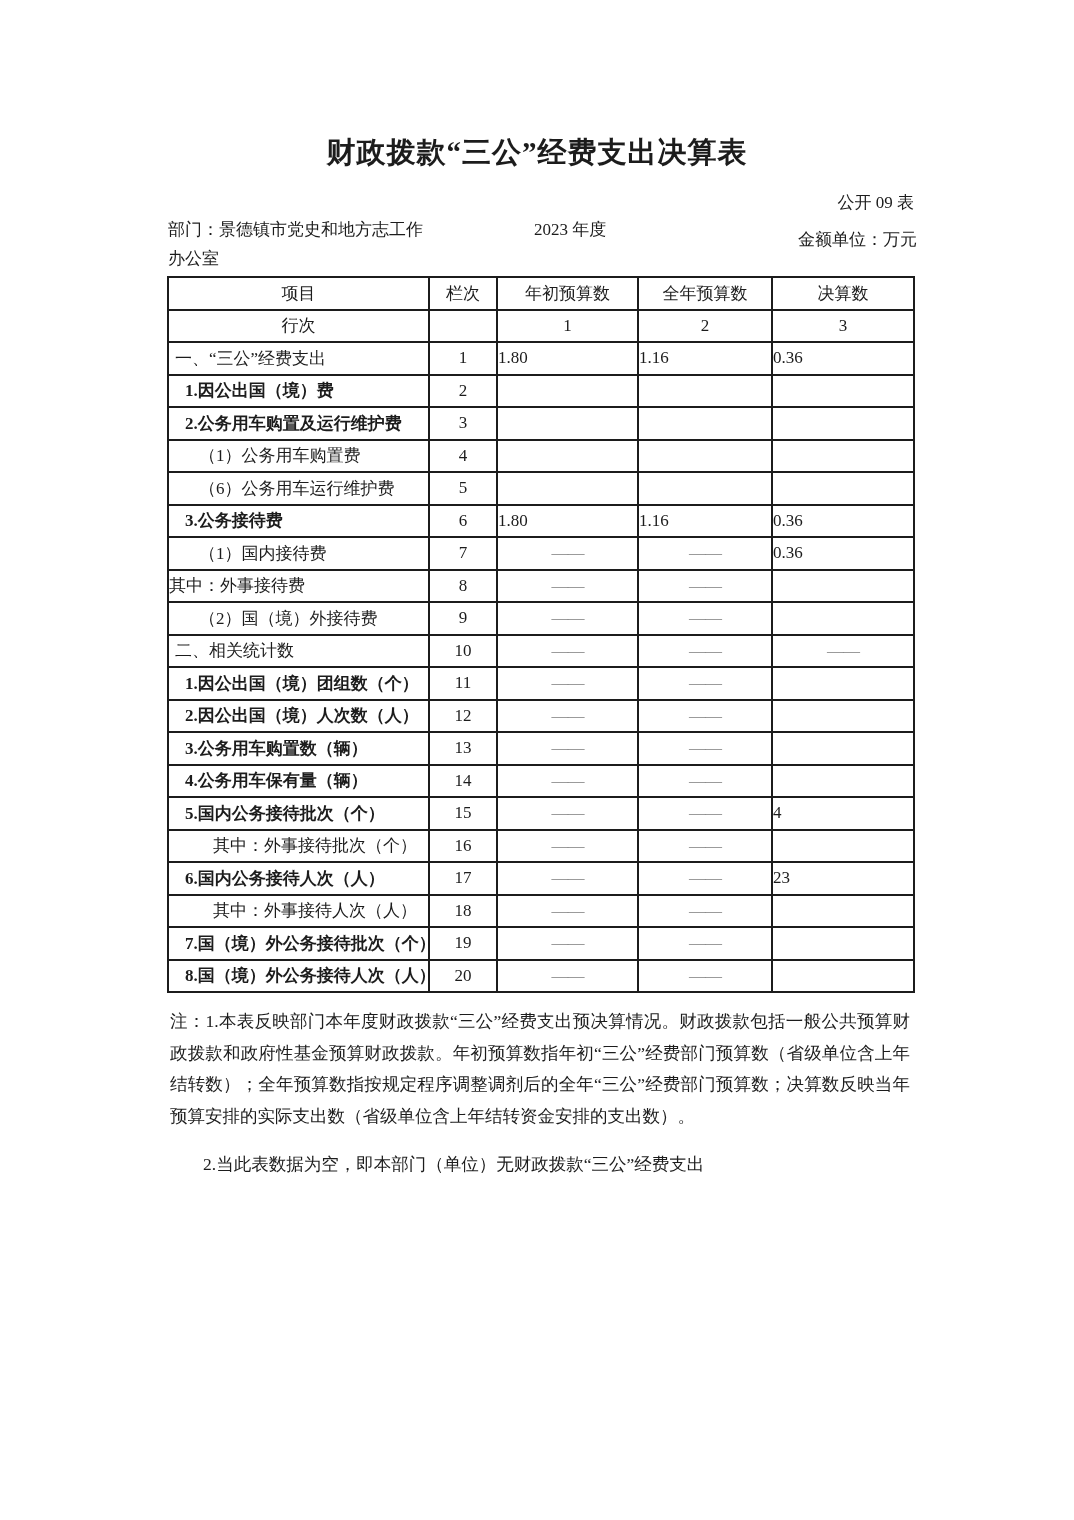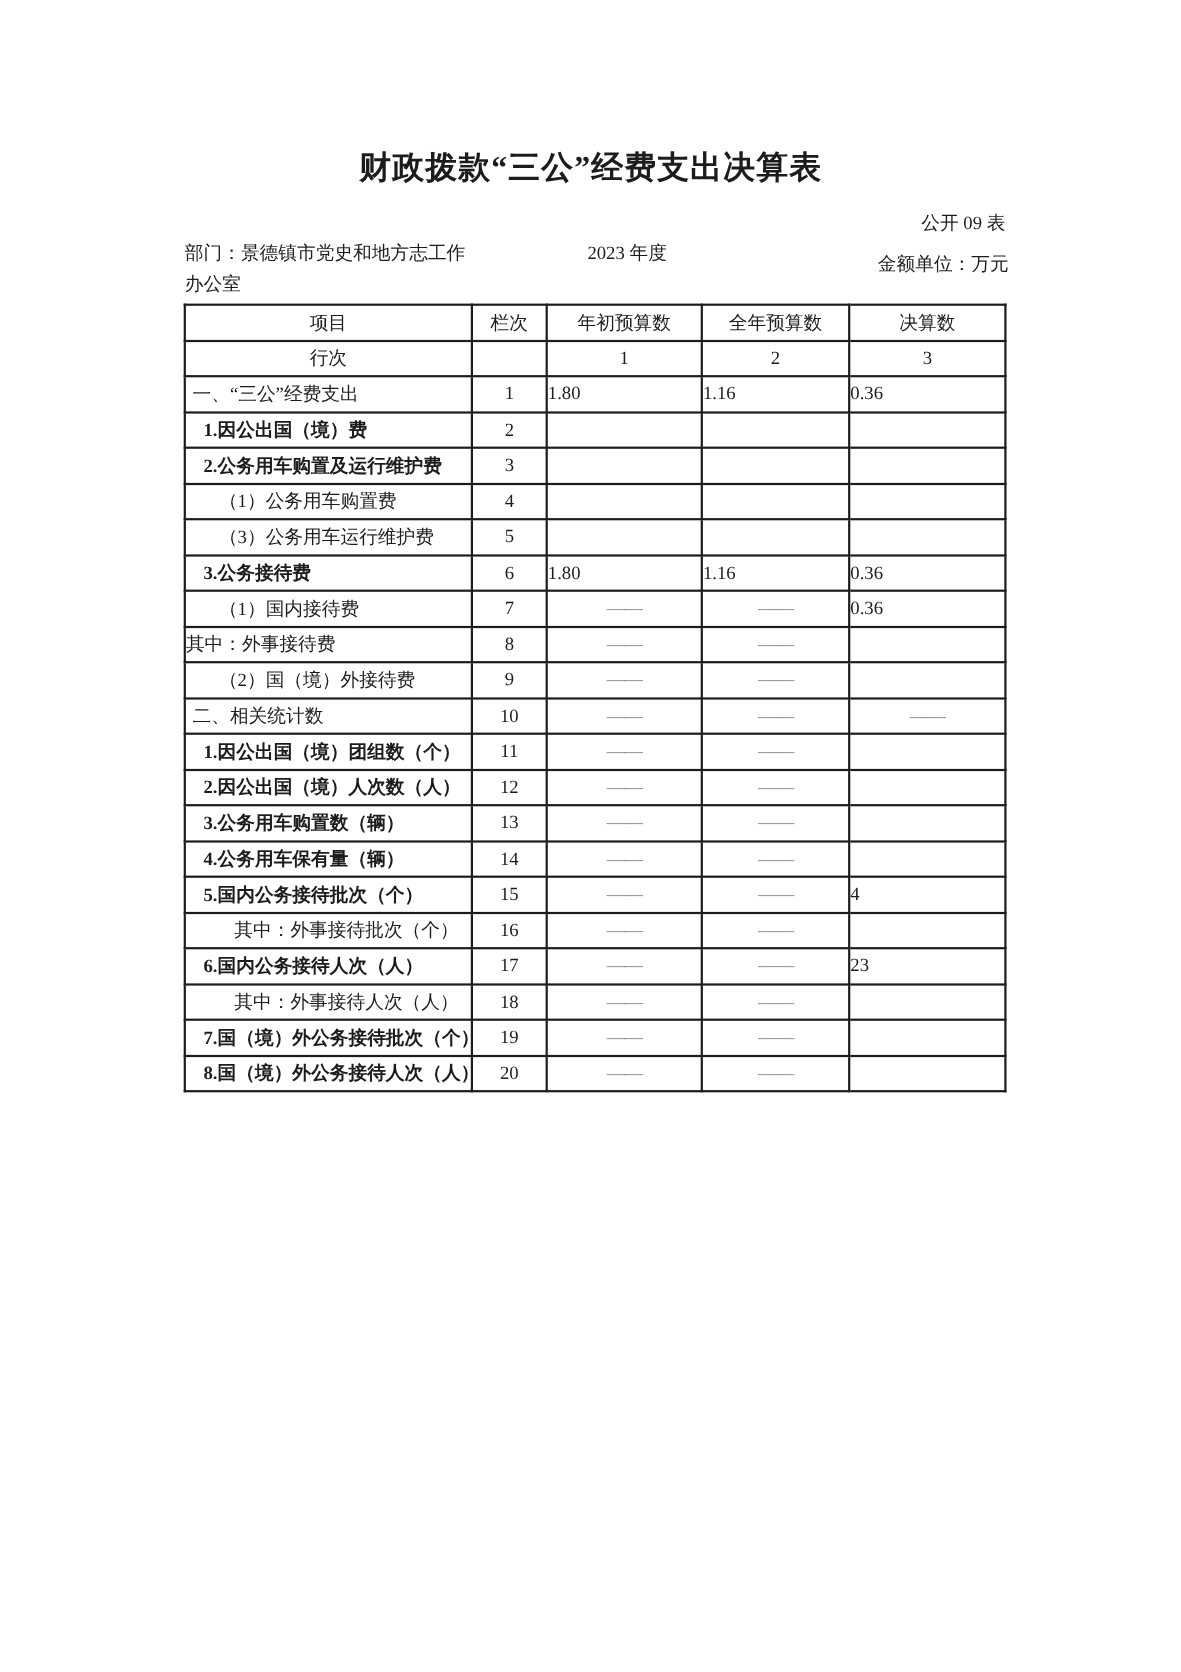--- a/index.html
+++ b/index.html
@@ -149,21 +149,21 @@
           <td class="c-val"></td>
         </tr>
         <tr>
           <td class="c-item indent-2">（1）公务用车购置费</td>
           <td class="c-line">4</td>
           <td class="c-val"></td>
           <td class="c-val"></td>
           <td class="c-val"></td>
         </tr>
         <tr>
-          <td class="c-item indent-2">（3）公务用车运行维护费</td>
+          <td class="c-item indent-2">（6）公务用车运行维护费</td>
           <td class="c-line">5</td>
           <td class="c-val"></td>
           <td class="c-val"></td>
           <td class="c-val"></td>
         </tr>
         <tr>
           <td class="c-item indent-1">3.公务接待费</td>
           <td class="c-line">6</td>
           <td class="c-val">1.80</td>
           <td class="c-val">1.16</td>
@@ -263,16 +263,20 @@
         <tr>
           <td class="c-item indent-1">8.国（境）外公务接待人次（人）</td>
           <td class="c-line">20</td>
           <td class="c-val dash">——</td>
           <td class="c-val dash">——</td>
           <td class="c-val"></td>
         </tr>
       </tbody>
   </table>
 
+  <div class="notes">
+    <div class="note1">注：1.本表反映部门本年度财政拨款“三公”经费支出预决算情况。财政拨款包括一般公共预算财政拨款和政府性基金预算财政拨款。年初预算数指年初“三公”经费部门预算数（省级单位含上年结转数）；全年预算数指按规定程序调整调剂后的全年“三公”经费部门预算数；决算数反映当年预算安排的实际支出数（省级单位含上年结转资金安排的支出数）。</div>
+    <div class="note2">2.当此表数据为空，即本部门（单位）无财政拨款“三公”经费支出</div>
+  </div>
 
   <div class="page-footer">— 15 —</div>
 
 </div>
 
 </body></html>

